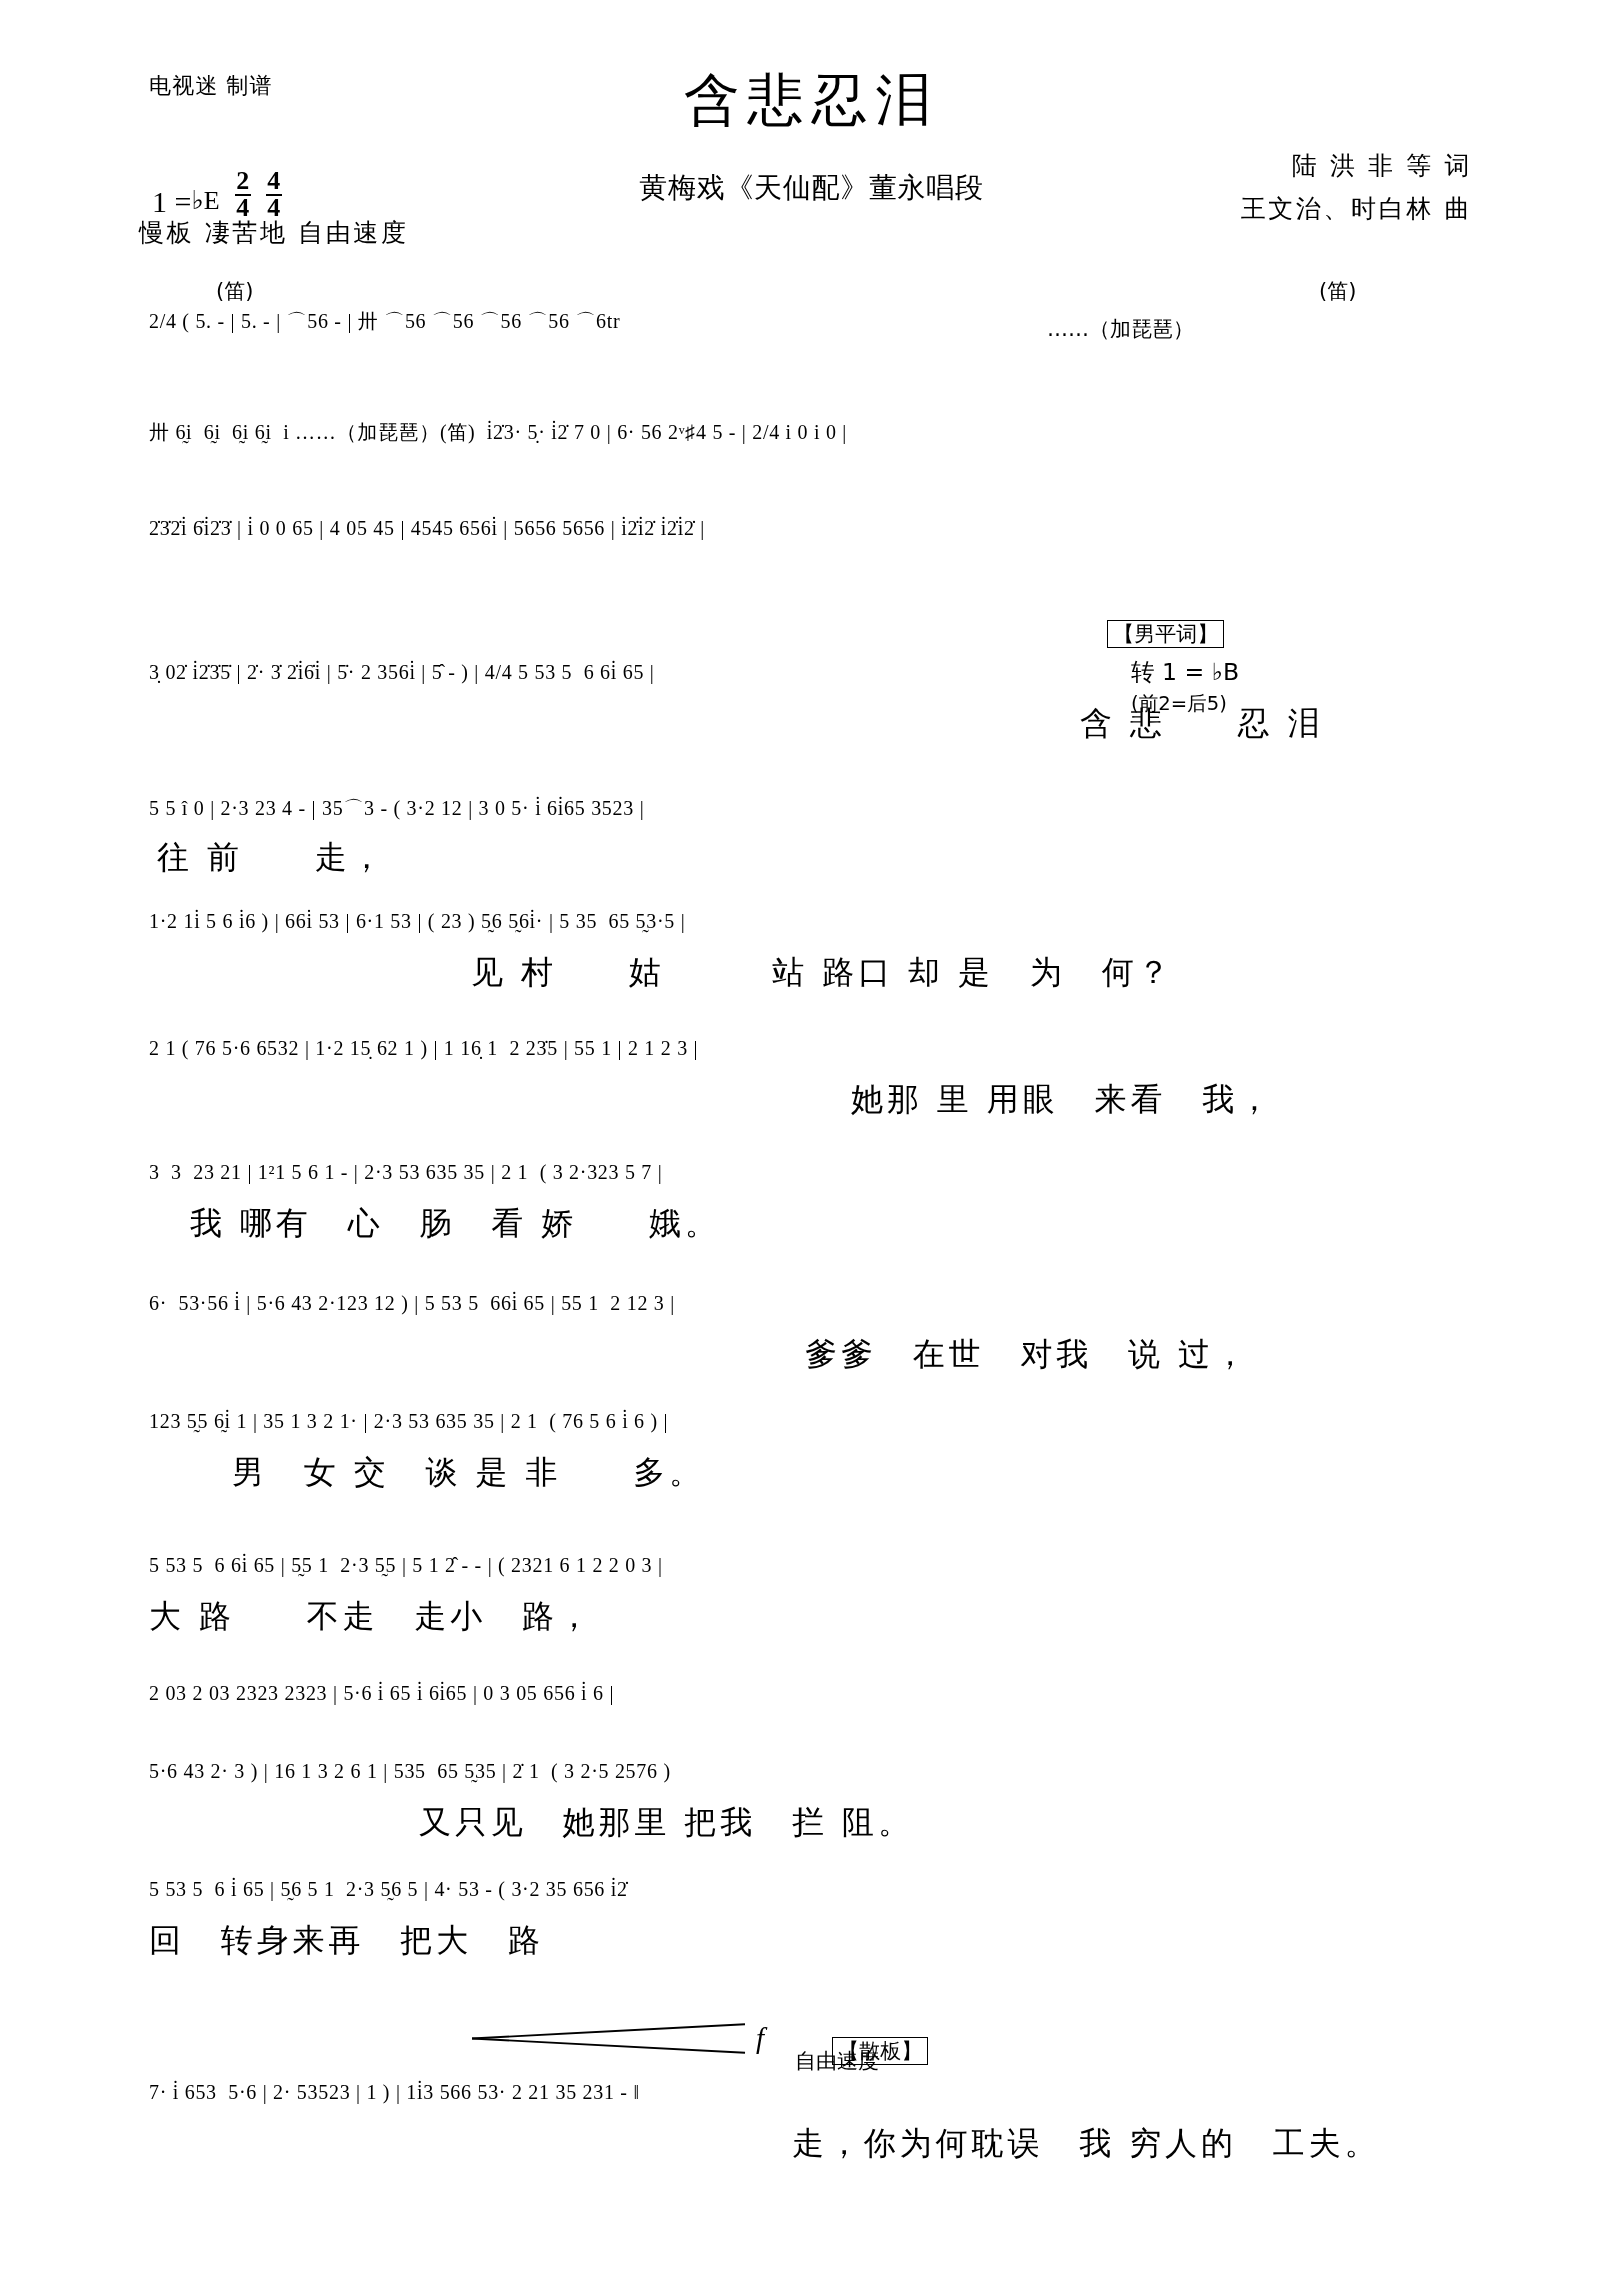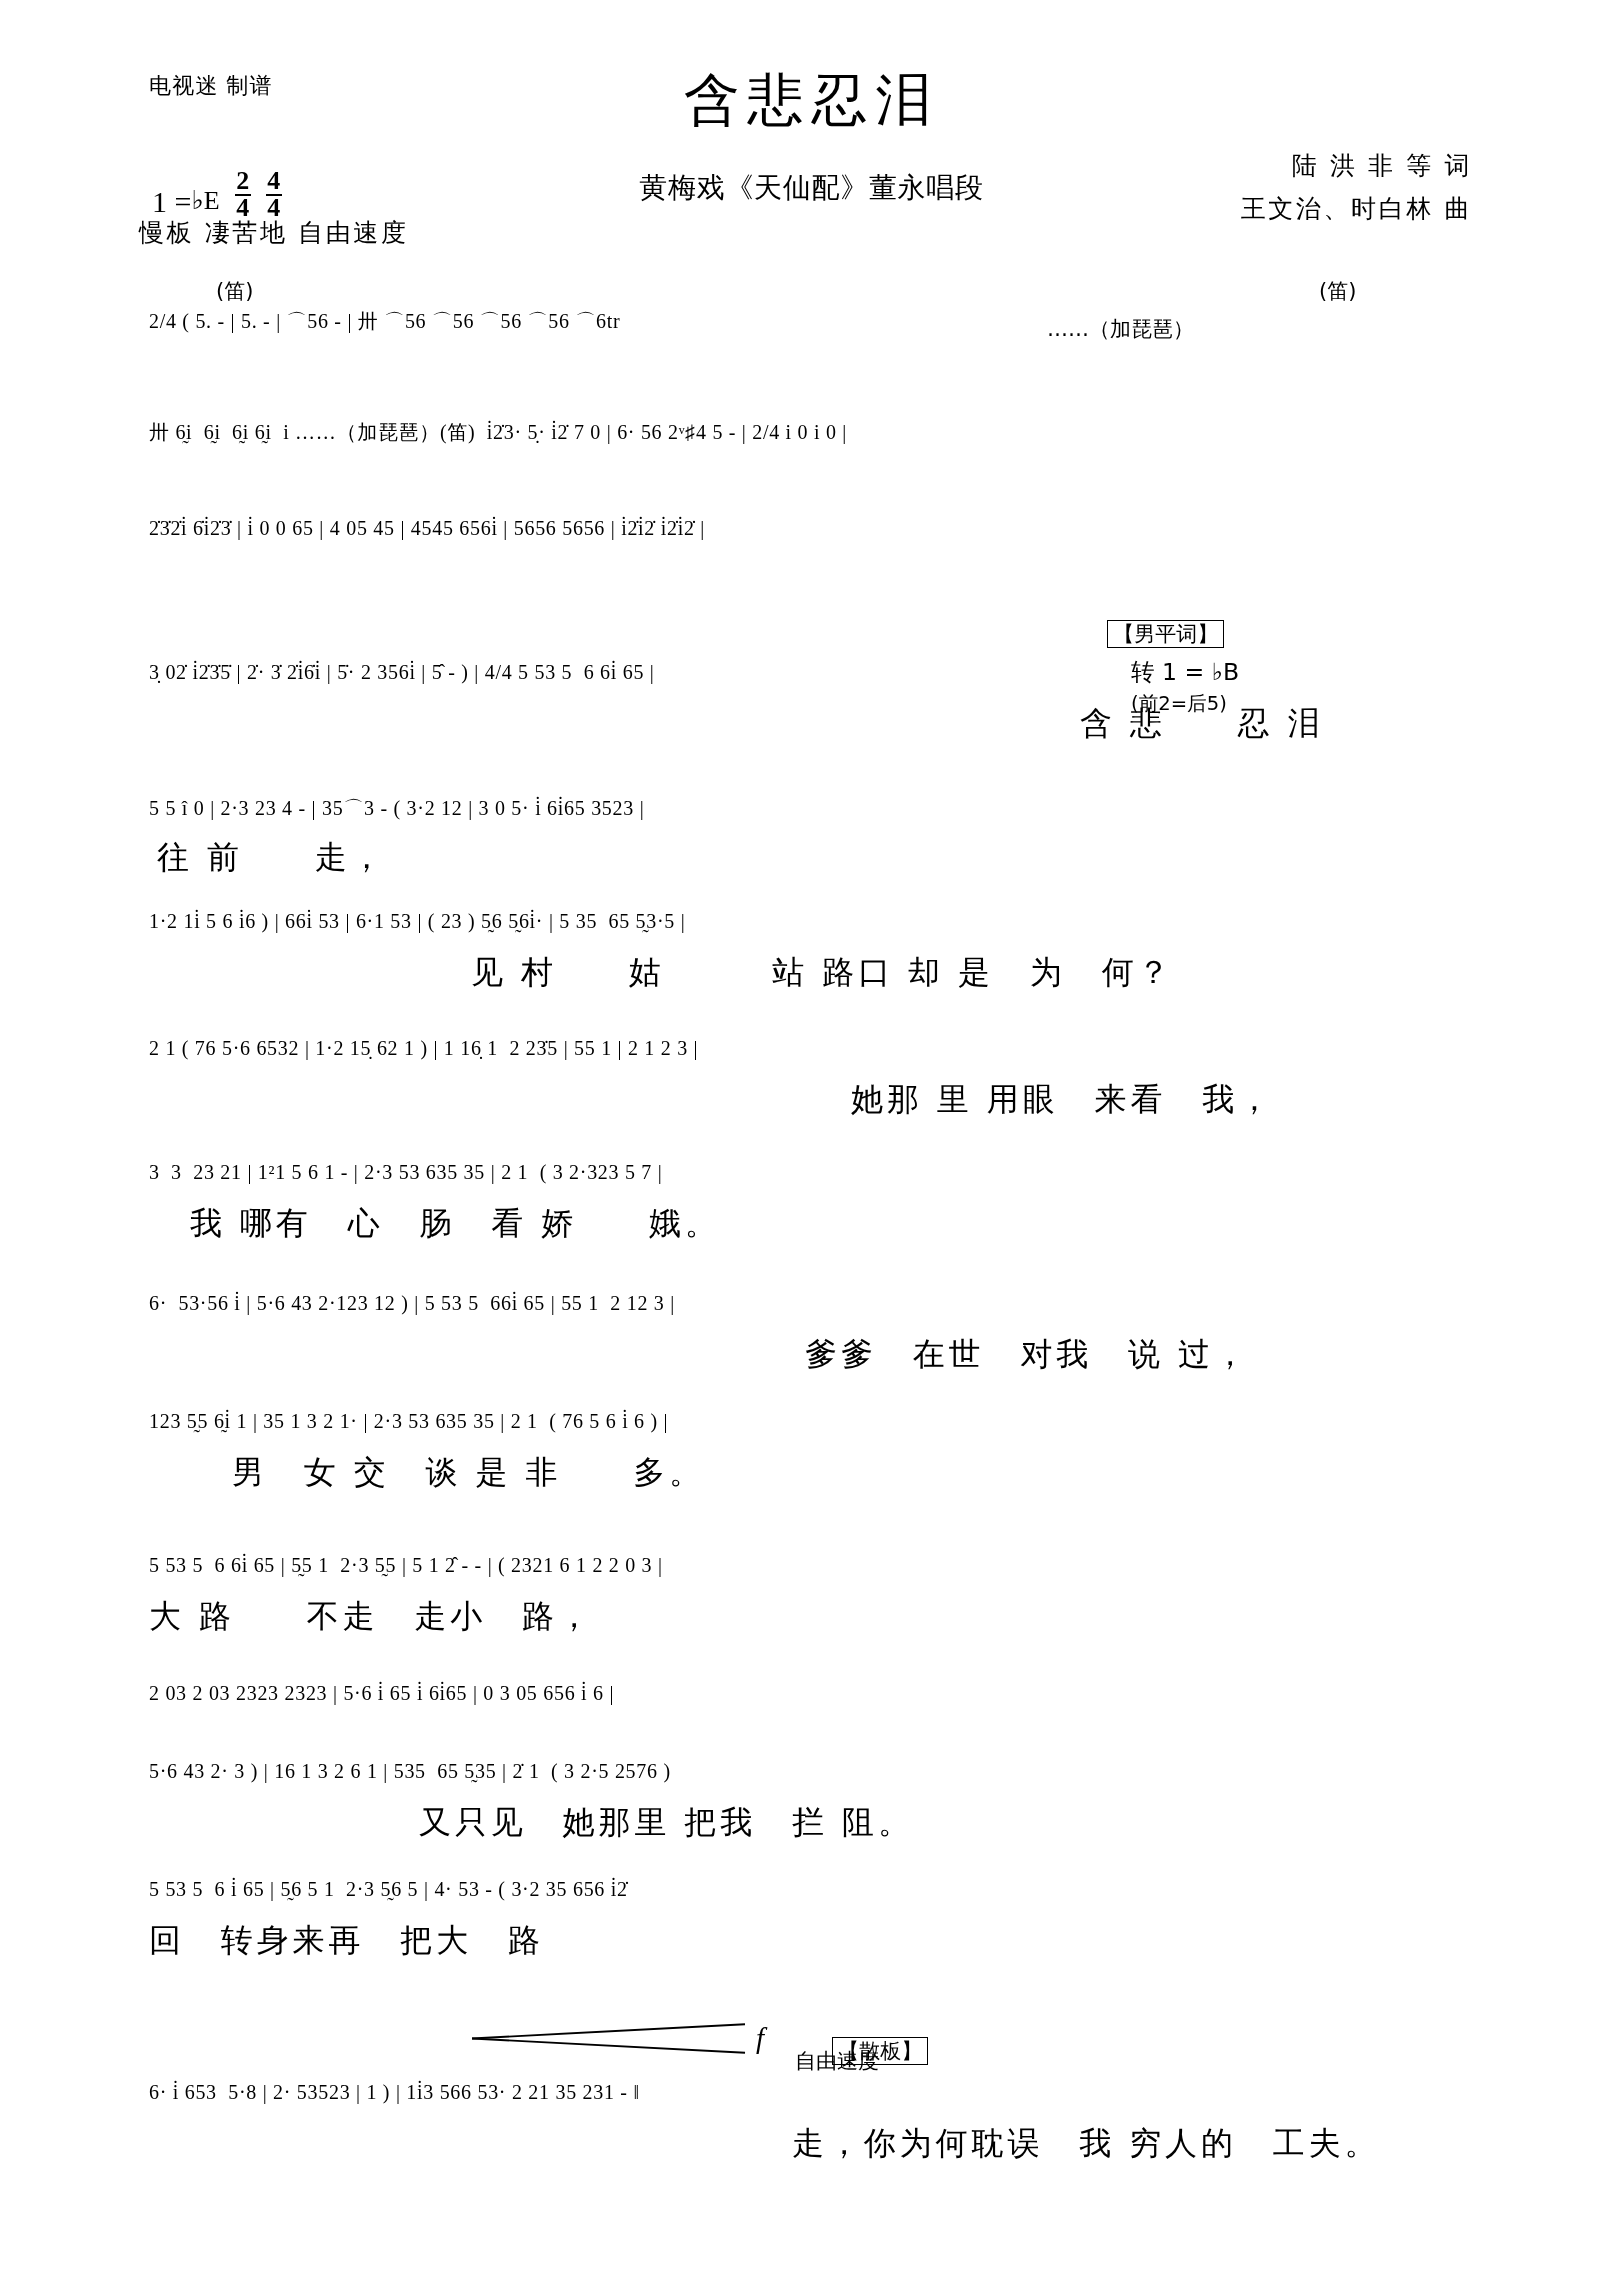--- a/index.html
+++ b/index.html
@@ -245,18 +245,18 @@
       <line x1="0" y1="30" x2="420" y2="52" stroke="#000" stroke-width="3"></line>
     </svg>
     <div class="annot" style="left:756px; top:13px; font-size:29px; font-style:italic; font-family:'Liberation Serif',serif;">f</div>
     <div class="annot" style="left:792px; top:3.9px;">
       <span class="boxed">【散板】</span>
     </div>
     <div class="annot" style="left:795px; top:38px;">自由速度</div>
   </div>
 
   <div class="row" style="top:2081px;">
-    <div class="notes">6· i̇ 653  5·8 | 2· 53523 | 1 ) | 1i̇3 566 53· 2 21 35 231 - ‖</div>
+    <div class="notes">7· i̇ 653  5·6 | 2· 53523 | 1 ) | 1i̇3 566 53· 2 21 35 231 - ‖</div>
     <div class="lyrics" style="left:792px;">走，你为何耽误　我 穷人的　工夫。</div>
   </div>
 
 </div>
 
 
 </body></html>

